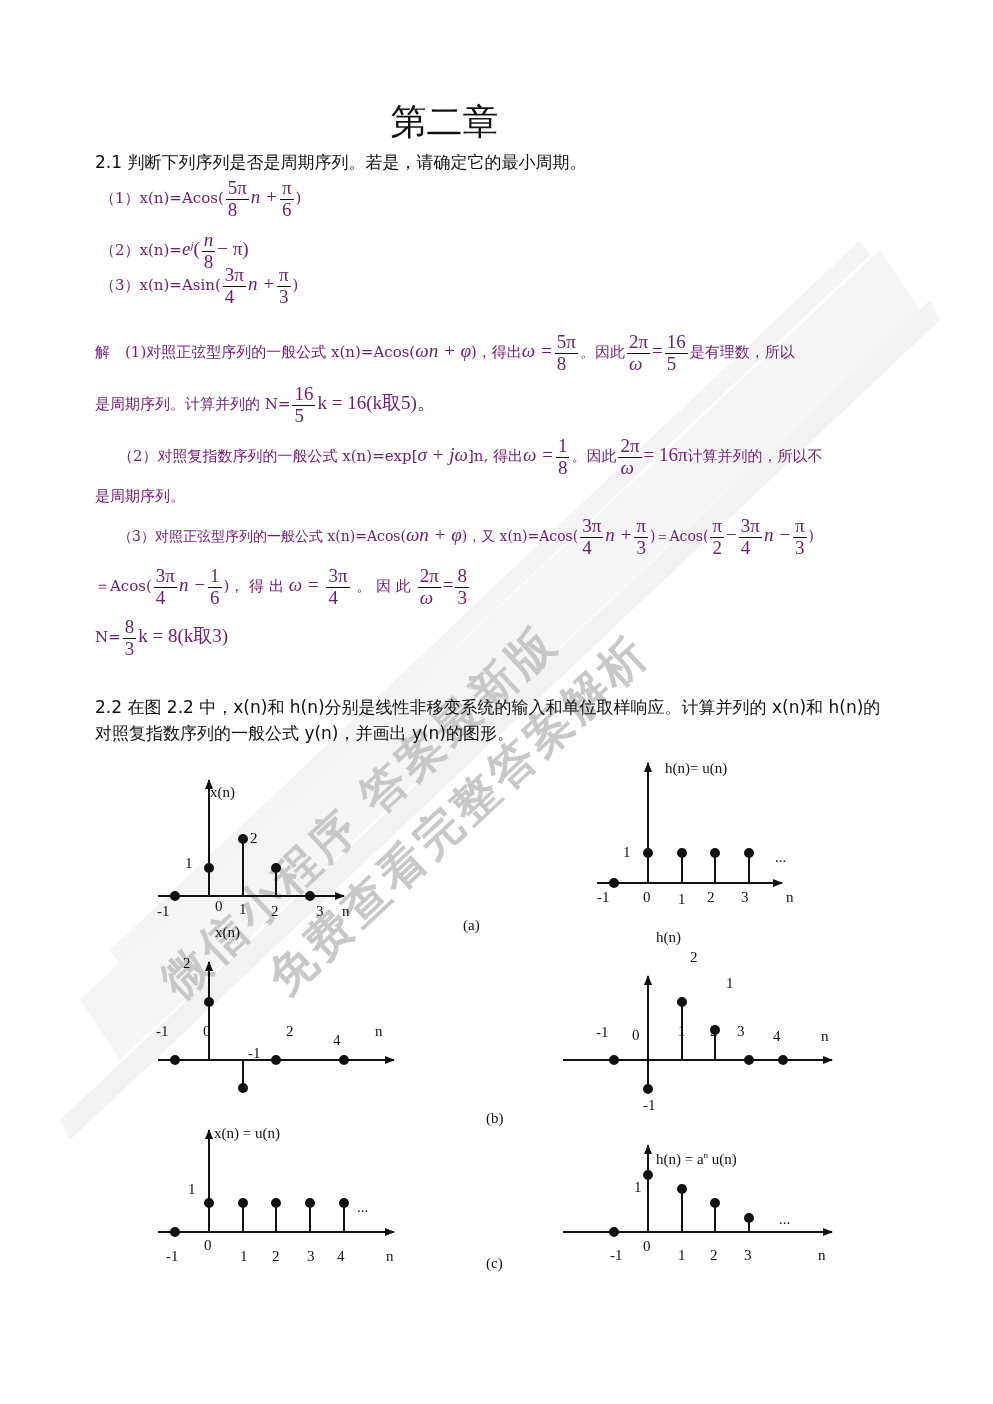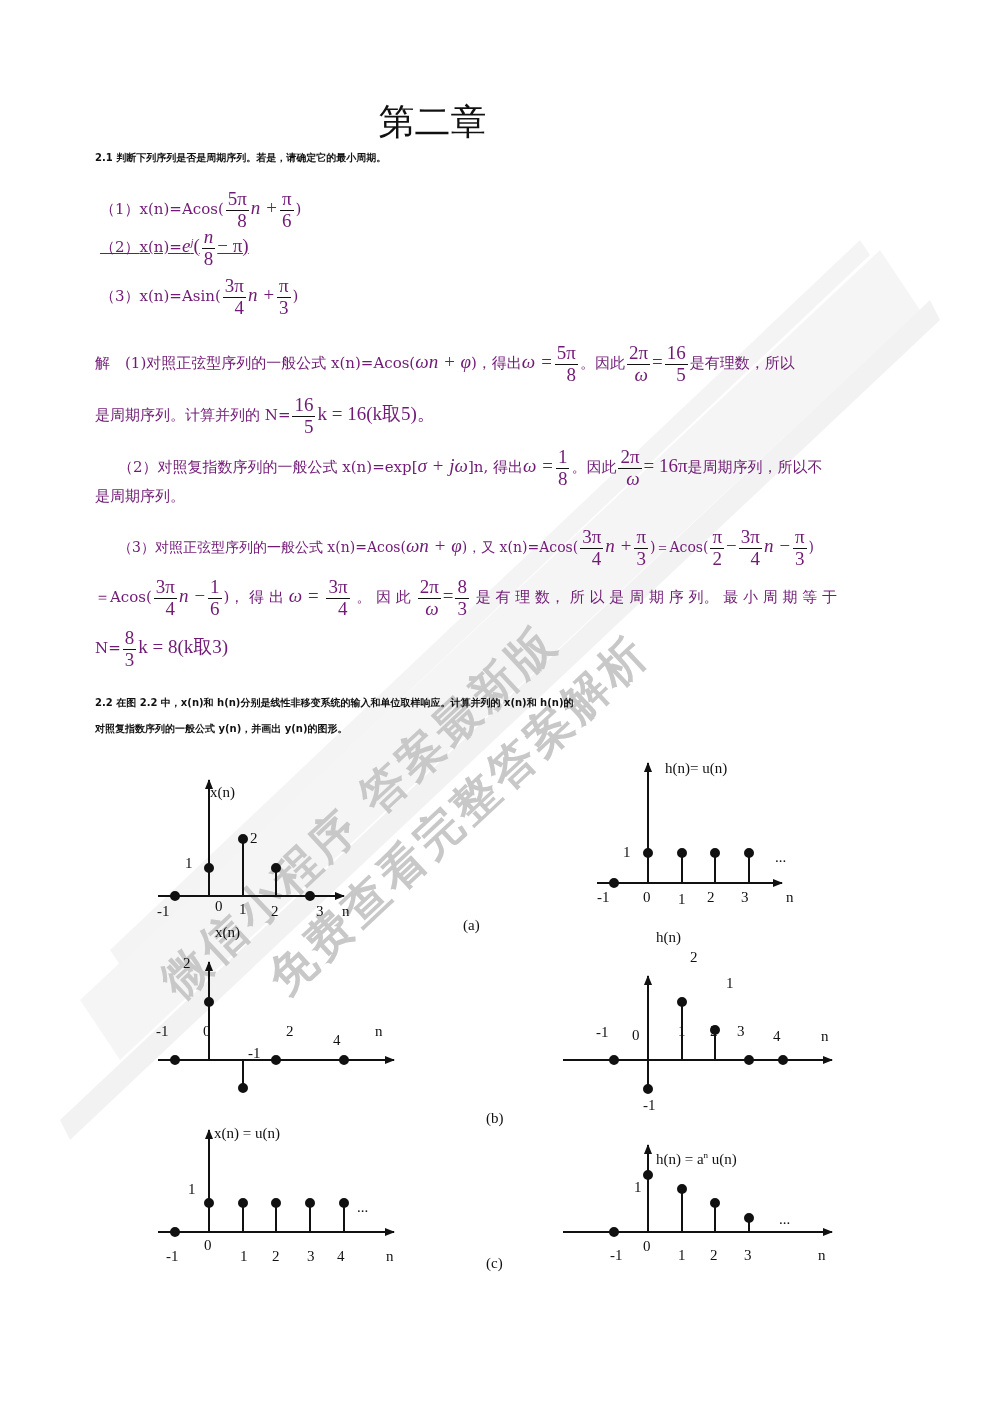--- a/index.html
+++ b/index.html
@@ -2,26 +2,26 @@
 <html><head>
 <meta charset="utf-8">
 <style>
   html, body { margin: 0; padding: 0; }
   body {
     width: 993px; height: 1404px; position: relative; overflow: hidden;
     background: #ffffff; color: #111;
     font-family: "DejaVu Serif", "Liberation Serif", serif;
   }
   .abs { position: absolute; white-space: nowrap; }
-  .title { left: 0; width: 865px; text-align: center; top: 98px; font-size: 36px; font-family: "DejaVu Serif", serif; font-weight: 400; color: #111; }
-  .h { font-family: "DejaVu Sans", sans-serif; font-weight: bold; font-size: 10px; color: #111; }
+  .title { left: 0; width: 865px; text-align: center; top: 98px; font-size: 36px; font-family: "DejaVu Serif", serif; font-weight: 400; color: #111; padding-left: 12px; }
+  .h { font-family: "DejaVu Sans", sans-serif; font-weight: normal; font-size: 17px; color: #111; }
   .t { font-size: 15px; font-family: "DejaVu Serif", serif; color: #701a75; }
   .m { font-family: "Liberation Serif", serif; font-size: 19px; }
   .mi { font-family: "Liberation Serif", serif; font-style: italic; font-size: 19px; }
-  .frac { display: inline-flex; flex-direction: column; align-items: flex-end; vertical-align: middle; margin: 11px 2px; font-family: "Liberation Serif", serif; font-size: 19px; line-height: 1.1; }
+  .frac { display: inline-flex; flex-direction: column; align-items: flex-start; vertical-align: middle; margin: 0 2px; font-family: "Liberation Serif", serif; font-size: 19px; line-height: 1.1; }
   .frac .num { padding: 0 2px; border-bottom: 1px solid #111; }
   .frac .den { padding: 0 2px; }
   .frac i { font-style: italic; }
   .sup { font-size: 11px; vertical-align: super; font-style: italic; font-family: "Liberation Serif", serif; }
   .watermark { position: absolute; left: 0; top: 0; width: 993px; height: 1404px; pointer-events: none; }
   svg text { font-family: "Liberation Serif", serif; }
 </style>
 </head>
 <body>
 
@@ -44,21 +44,21 @@
 <div class="abs t" style="left:100px; top:178px;">
   <span>（1）</span><span>x(n)=Acos(</span><span class="frac">
       <span class="num"><span>5π</span></span>
       <span class="den">8</span>
     </span><span class="mi">n +</span><span class="frac">
       <span class="num"><span>π</span></span>
       <span class="den">6</span>
     </span><span>)</span>
 </div>
 
-<div class="abs t" style="left:100px; top:216px;text-decoration:underline;">
+<div class="abs t" style="left:100px; top:230px;">
   <span>（2）</span><span>x(n)=</span><span class="mi">e</span><span class="sup">j</span><span class="m">(</span><span class="frac">
       <span class="num"><i>n</i></span>
       <span class="den">8</span>
     </span><span class="m">− π)</span>
 </div>
 
 <div class="abs t" style="left:100px; top:265px;">
   <span>（3）</span><span>x(n)=Asin(</span><span class="frac">
       <span class="num"><span>3π</span></span>
       <span class="den">4</span>
@@ -88,21 +88,21 @@
     </span><span class="m">k = 16(k取5)。</span>
 </div>
 
 <div class="abs t" style="left:118px; top:436px;">
   <span>（2）对照复指数序列的一般公式 x(n)=exp[</span><span class="mi">σ + jω</span><span>]n, 得出</span><span class="mi">ω =</span><span class="frac">
       <span class="num">1</span>
       <span class="den">8</span>
     </span><span>。因此</span><span class="frac">
       <span class="num">2π</span>
       <span class="den"><i>ω</i></span>
-    </span><span class="m">= 16π</span><span>是周期序列，所以不</span>
+    </span><span class="m">= 16π</span><span>计算并列的，所以不</span>
 </div>
 <div class="abs t" style="left:95px; top:487px;">是周期序列。</div>
 
 <div class="abs t" style="left:118px; top:516px; font-size:14px;">
   <span>（3）对照正弦型序列的一般公式 x(n)=Acos(</span><span class="mi">ωn + φ</span><span>)，又 x(n)=Acos(</span><span class="frac">
       <span class="num">3π</span>
       <span class="den">4</span>
     </span><span class="mi">n +</span><span class="frac">
       <span class="num">π</span>
       <span class="den">3</span>
@@ -127,21 +127,21 @@
       <span class="den">6</span>
     </span><span>)， 得 出</span> <span class="mi">ω =</span> <span class="frac">
       <span class="num">3π</span>
       <span class="den">4</span>
     </span> <span>。 因 此</span> <span class="frac">
       <span class="num">2π</span>
       <span class="den"><i>ω</i></span>
     </span><span class="m">=</span><span class="frac">
       <span class="num">8</span>
       <span class="den">3</span>
-    </span> <span>是 有 理 数， 所 以 是 周 期 序 列。 最 小 周 期 等 于</span>
+    </span> 
 </div>
 
 <div class="abs t" style="left:95px; top:617px;">
   <span>N=</span><span class="frac">
       <span class="num">8</span>
       <span class="den">3</span>
     </span><span class="m">k = 8(k取3)</span>
 </div>
 
 <div class="abs h" style="left:95px; top:696px;">2.2 在图 2.2 中，x(n)和 h(n)分别是线性非移变系统的输入和单位取样响应。计算并列的 x(n)和 h(n)的</div>

